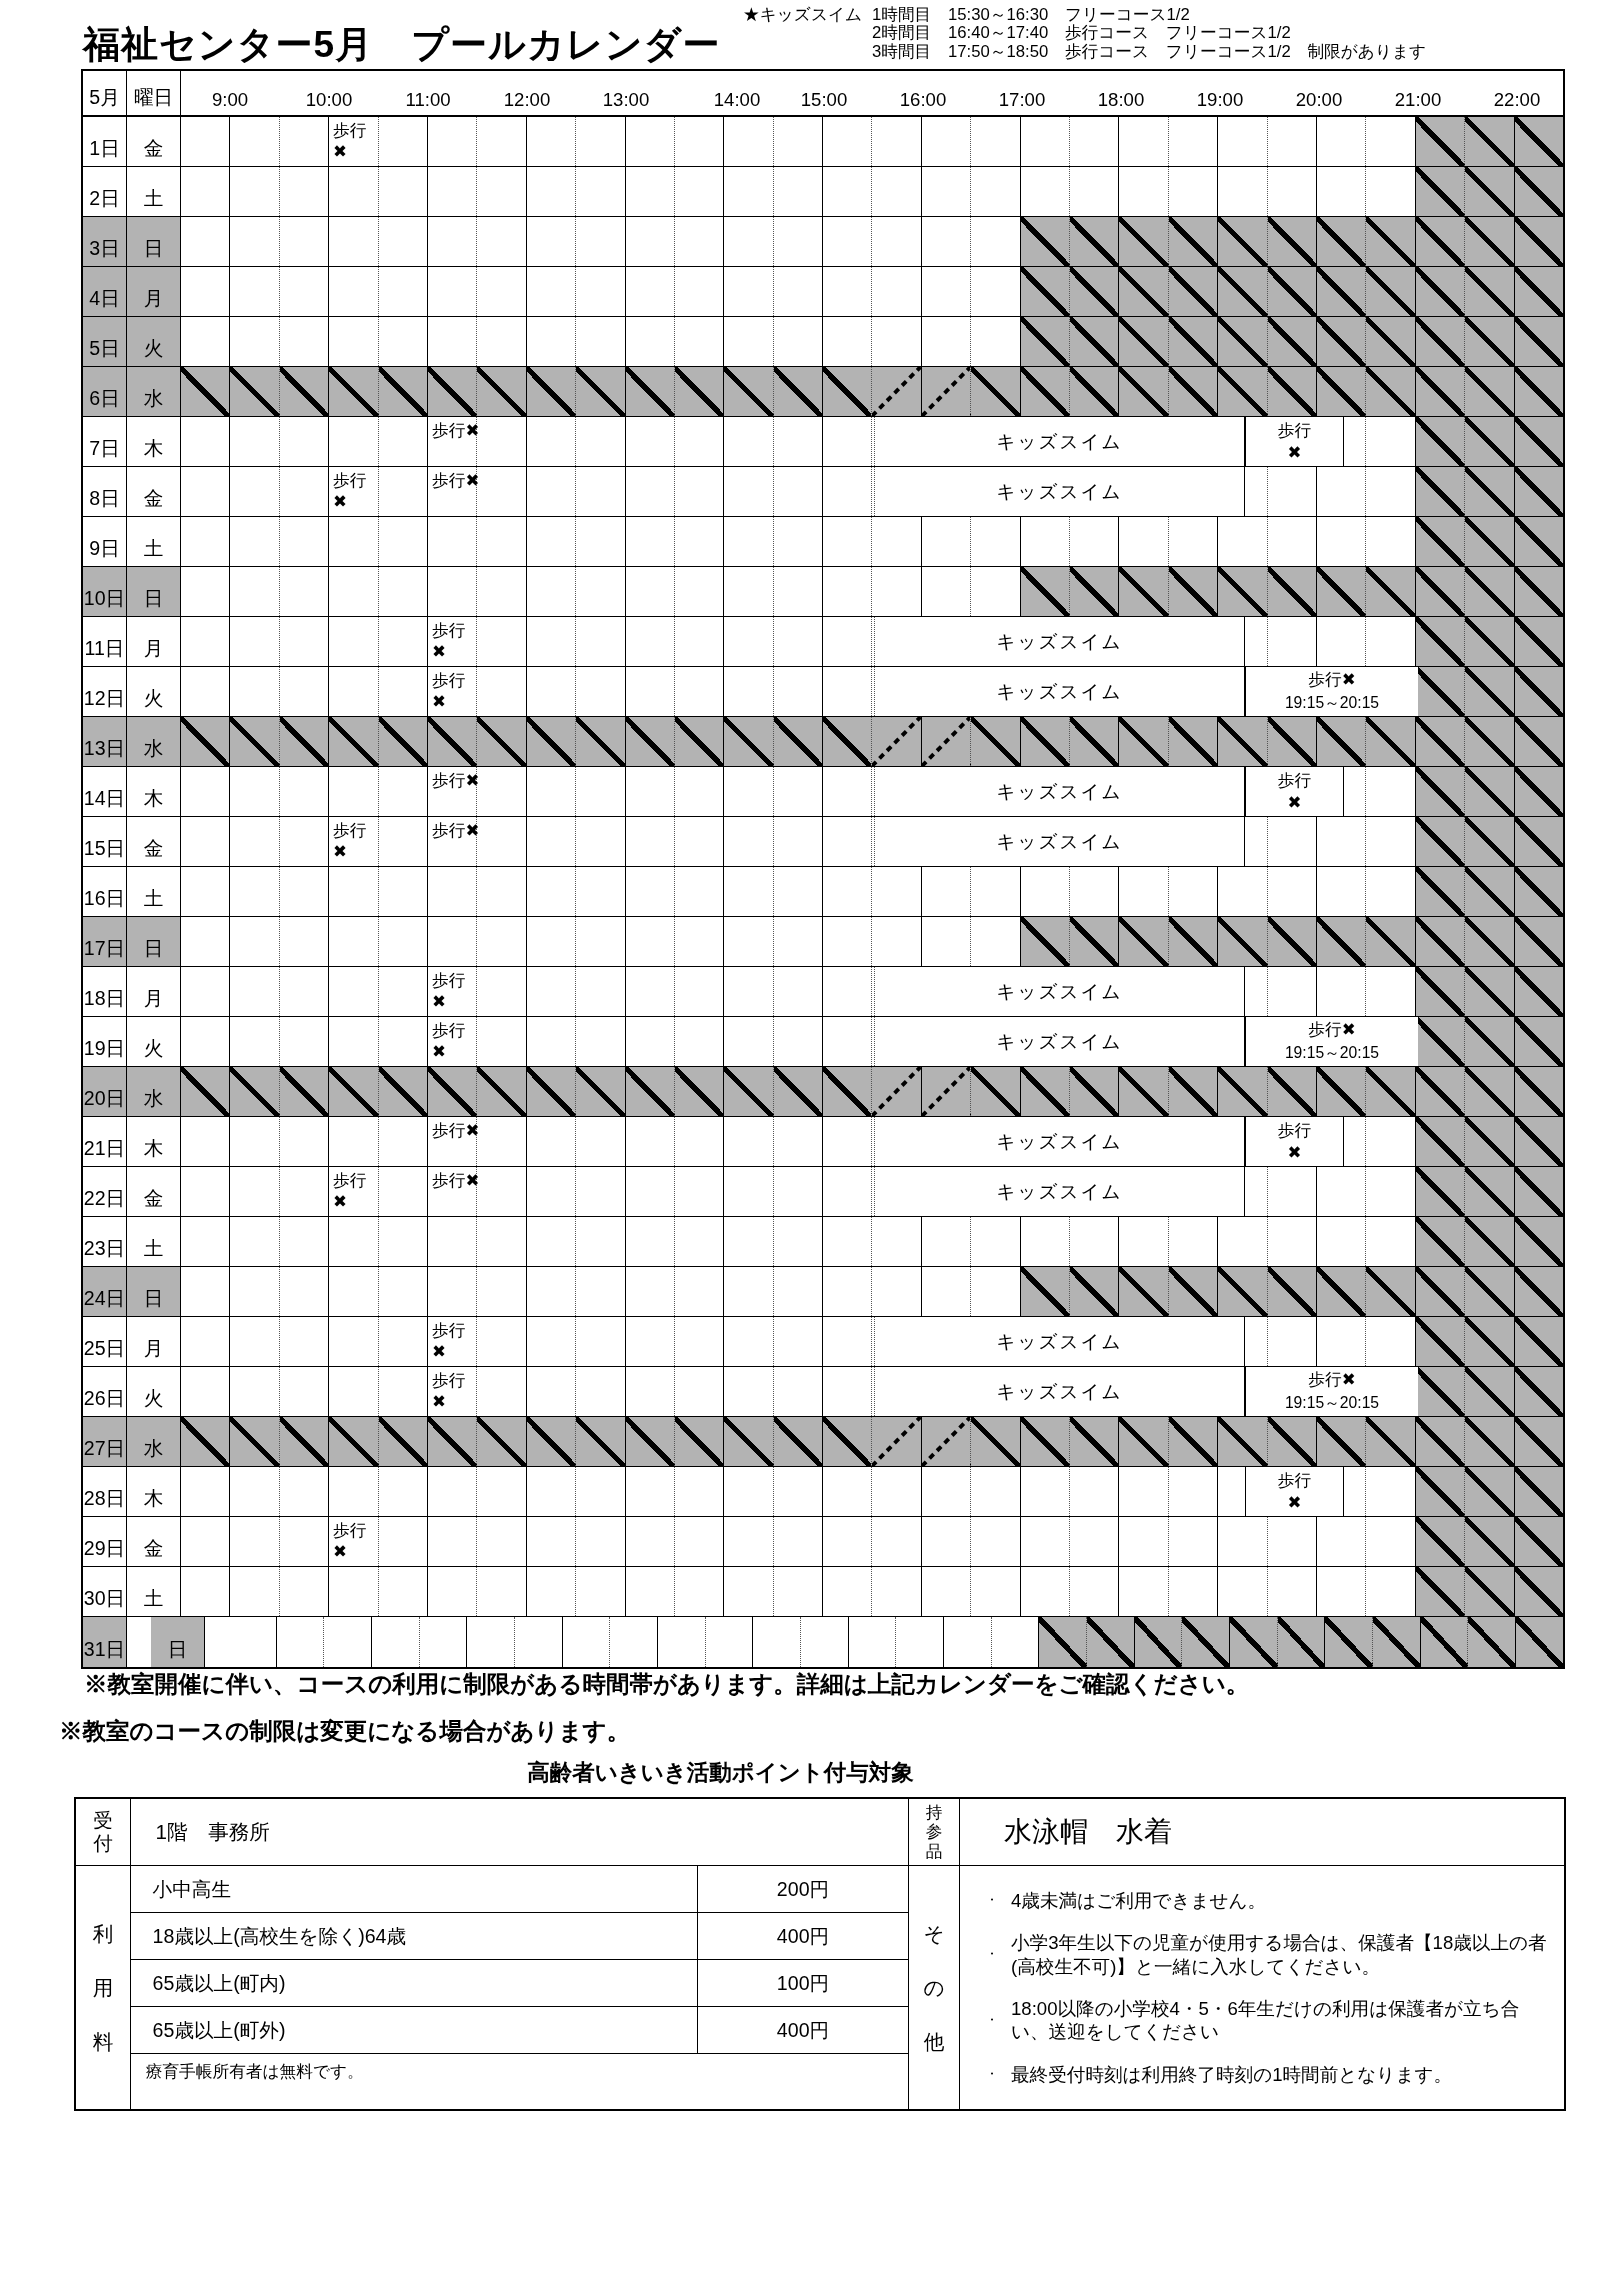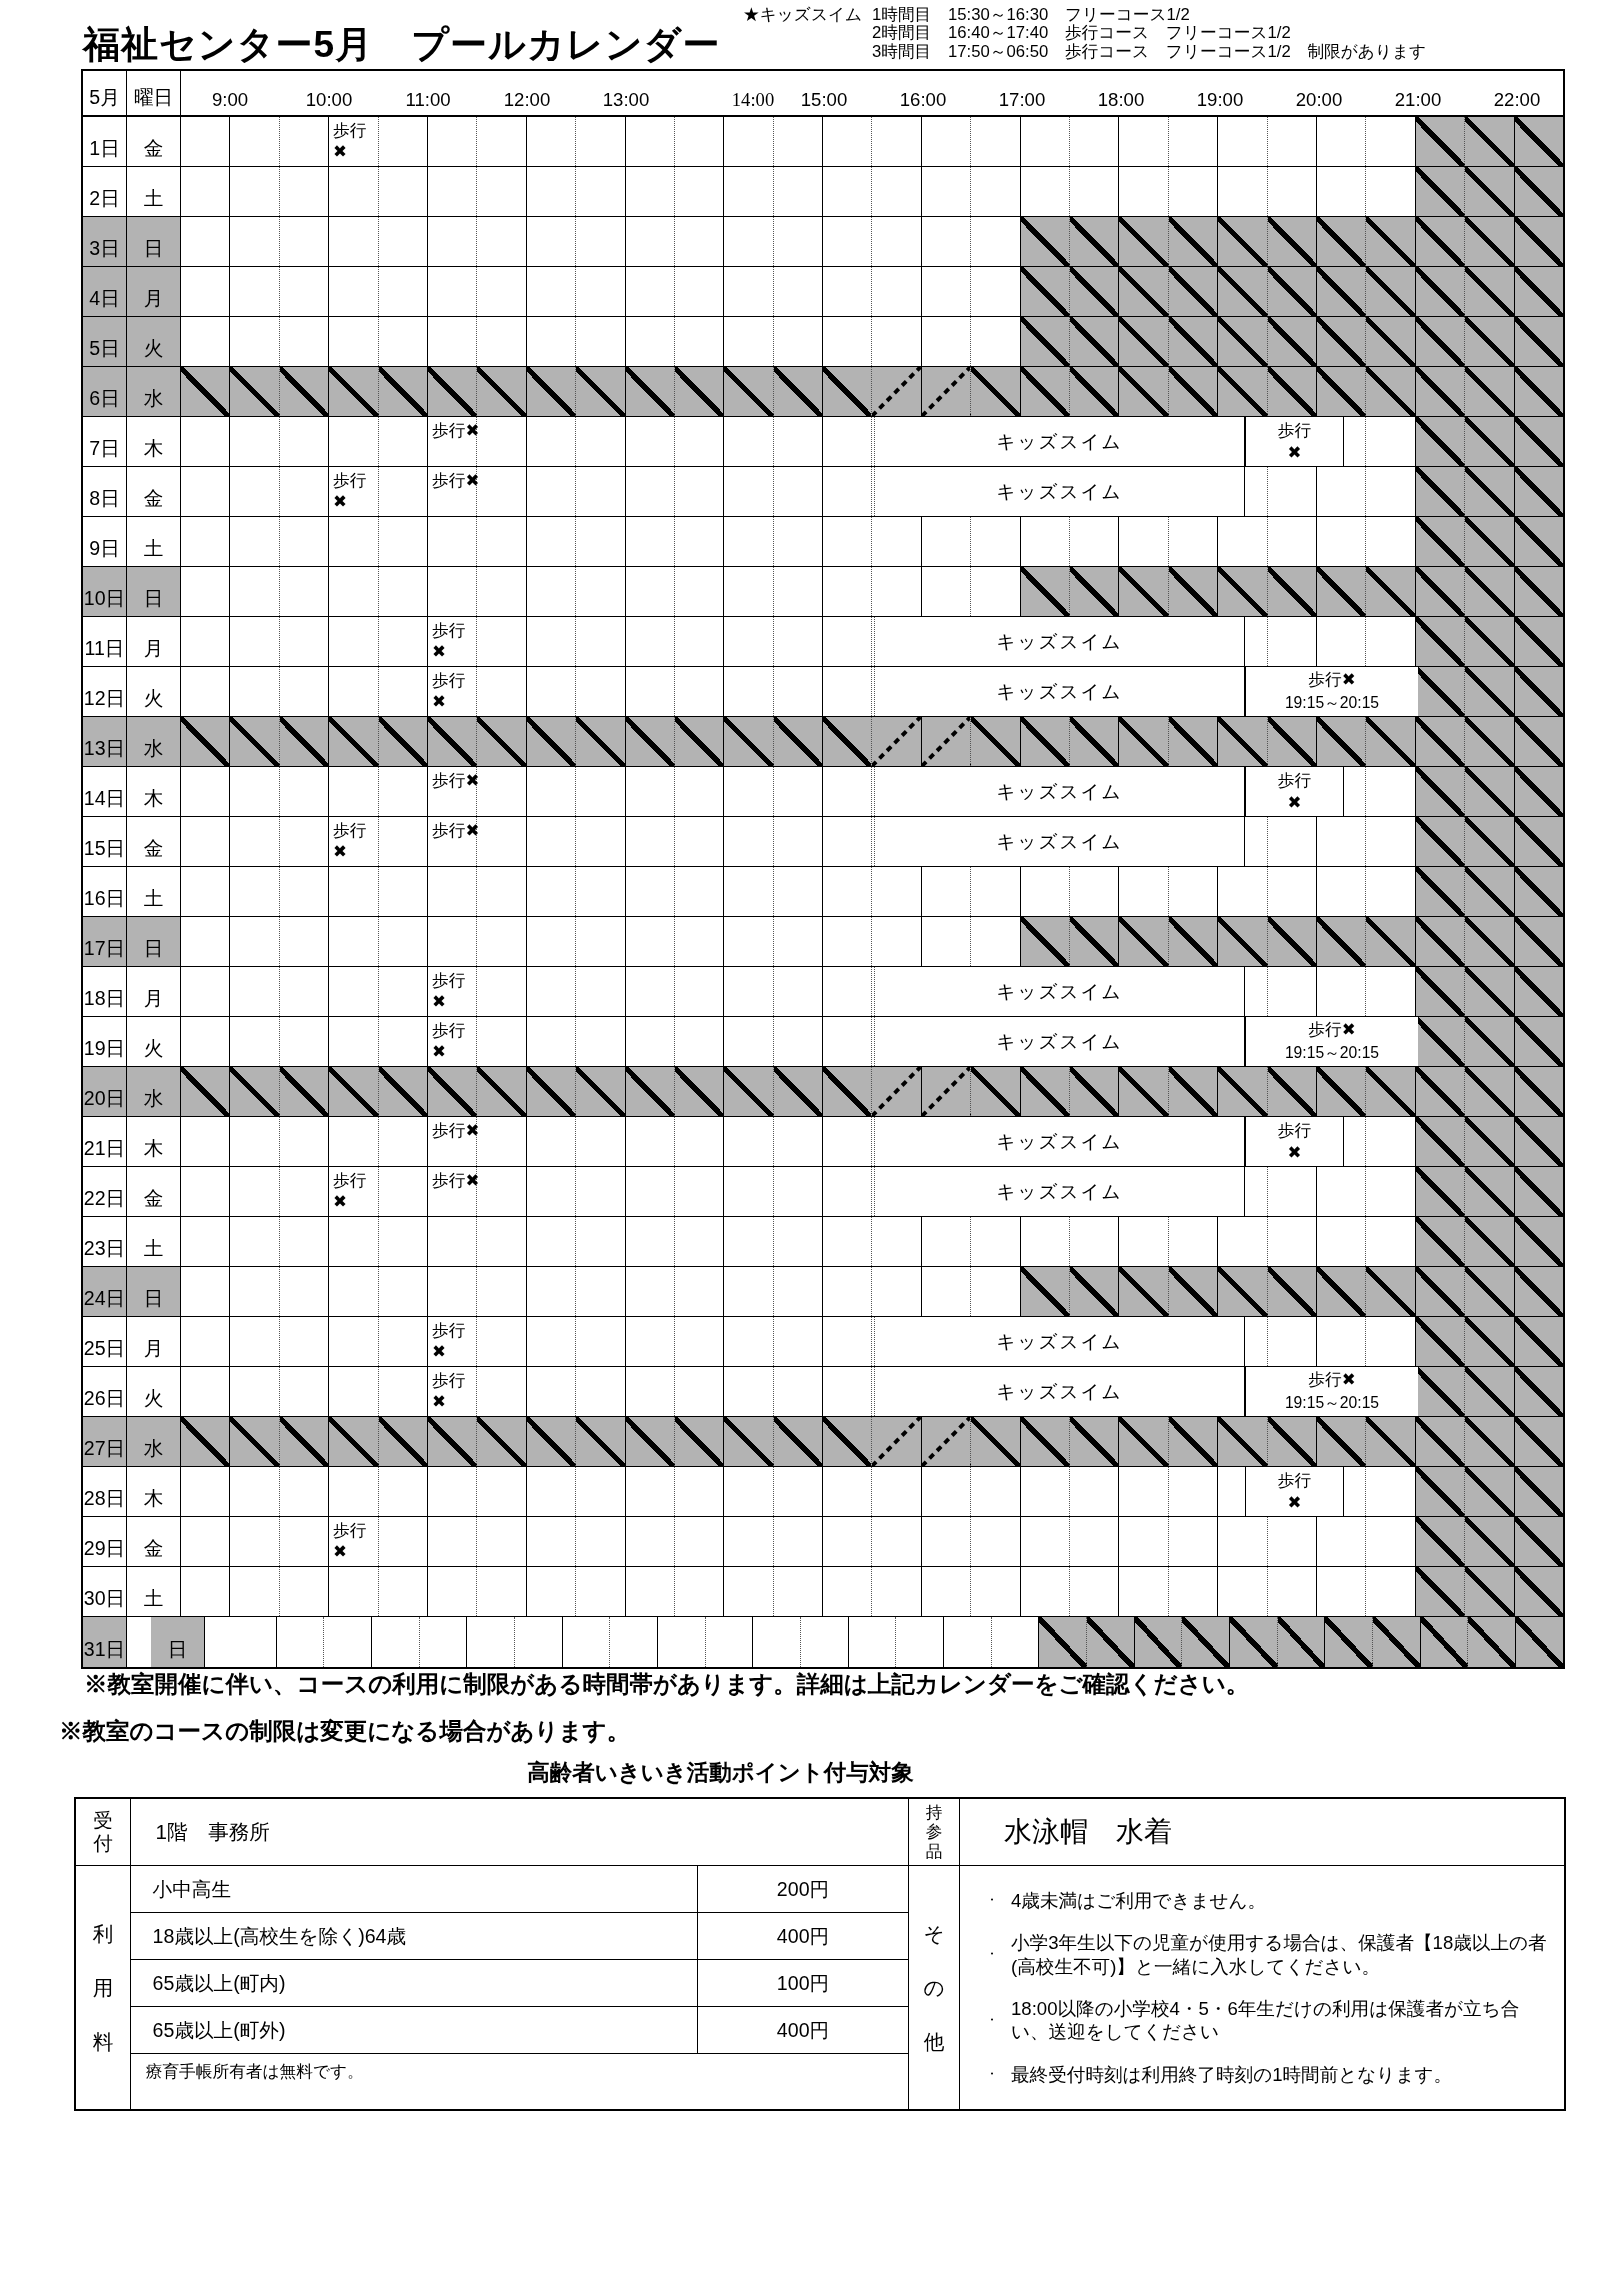--- a/index.html
+++ b/index.html
@@ -100,35 +100,35 @@
 </head>
 <body>
 
 <div class="page-title">福祉センター5月　プールカレンダー</div>
 
 <div class="kids-note">
   <div class="star">★キッズスイム</div>
   <div class="lines">
     <div>1時間目　15:30～16:30　フリーコース1/2</div>
     <div>2時間目　16:40～17:40　歩行コース　フリーコース1/2</div>
-    <div>3時間目　17:50～06:50　歩行コース　フリーコース1/2　制限があります</div>
+    <div>3時間目　17:50～18:50　歩行コース　フリーコース1/2　制限があります</div>
   </div>
 </div>
 
 <div class="cal">
   <div class="cal-head">
     <div class="c-month">5月</div>
     <div class="c-week">曜日</div>
     <div class="t-head" id="time-head">
         <div class="hlabel" style="left: 49px;">9:00</div>
         <div class="hlabel" style="left: 148px; margin-top: 25px;">10:00</div>
         <div class="hlabel" style="left: 247px;">11:00</div>
         <div class="hlabel" style="left: 346px;">12:00</div>
         <div class="hlabel" style="left: 445px;">13:00</div>
-        <div class="hlabel" style="left: 572px; font-family: Liberation Serif, serif;">14:00</div>
+        <div class="hlabel" style="left: 556px;">14:00</div>
         <div class="hlabel" style="left: 643px;">15:00</div>
         <div class="hlabel" style="left: 742px;">16:00</div>
         <div class="hlabel" style="left: 841px;">17:00</div>
         <div class="hlabel" style="left: 940px;">18:00</div>
         <div class="hlabel" style="left: 1039px;">19:00</div>
         <div class="hlabel" style="left: 1138px;">20:00</div>
         <div class="hlabel" style="left: 1237px;">21:00</div>
         <div class="hlabel" style="left: 1336px;">22:00</div>
       </div>
   </div>

